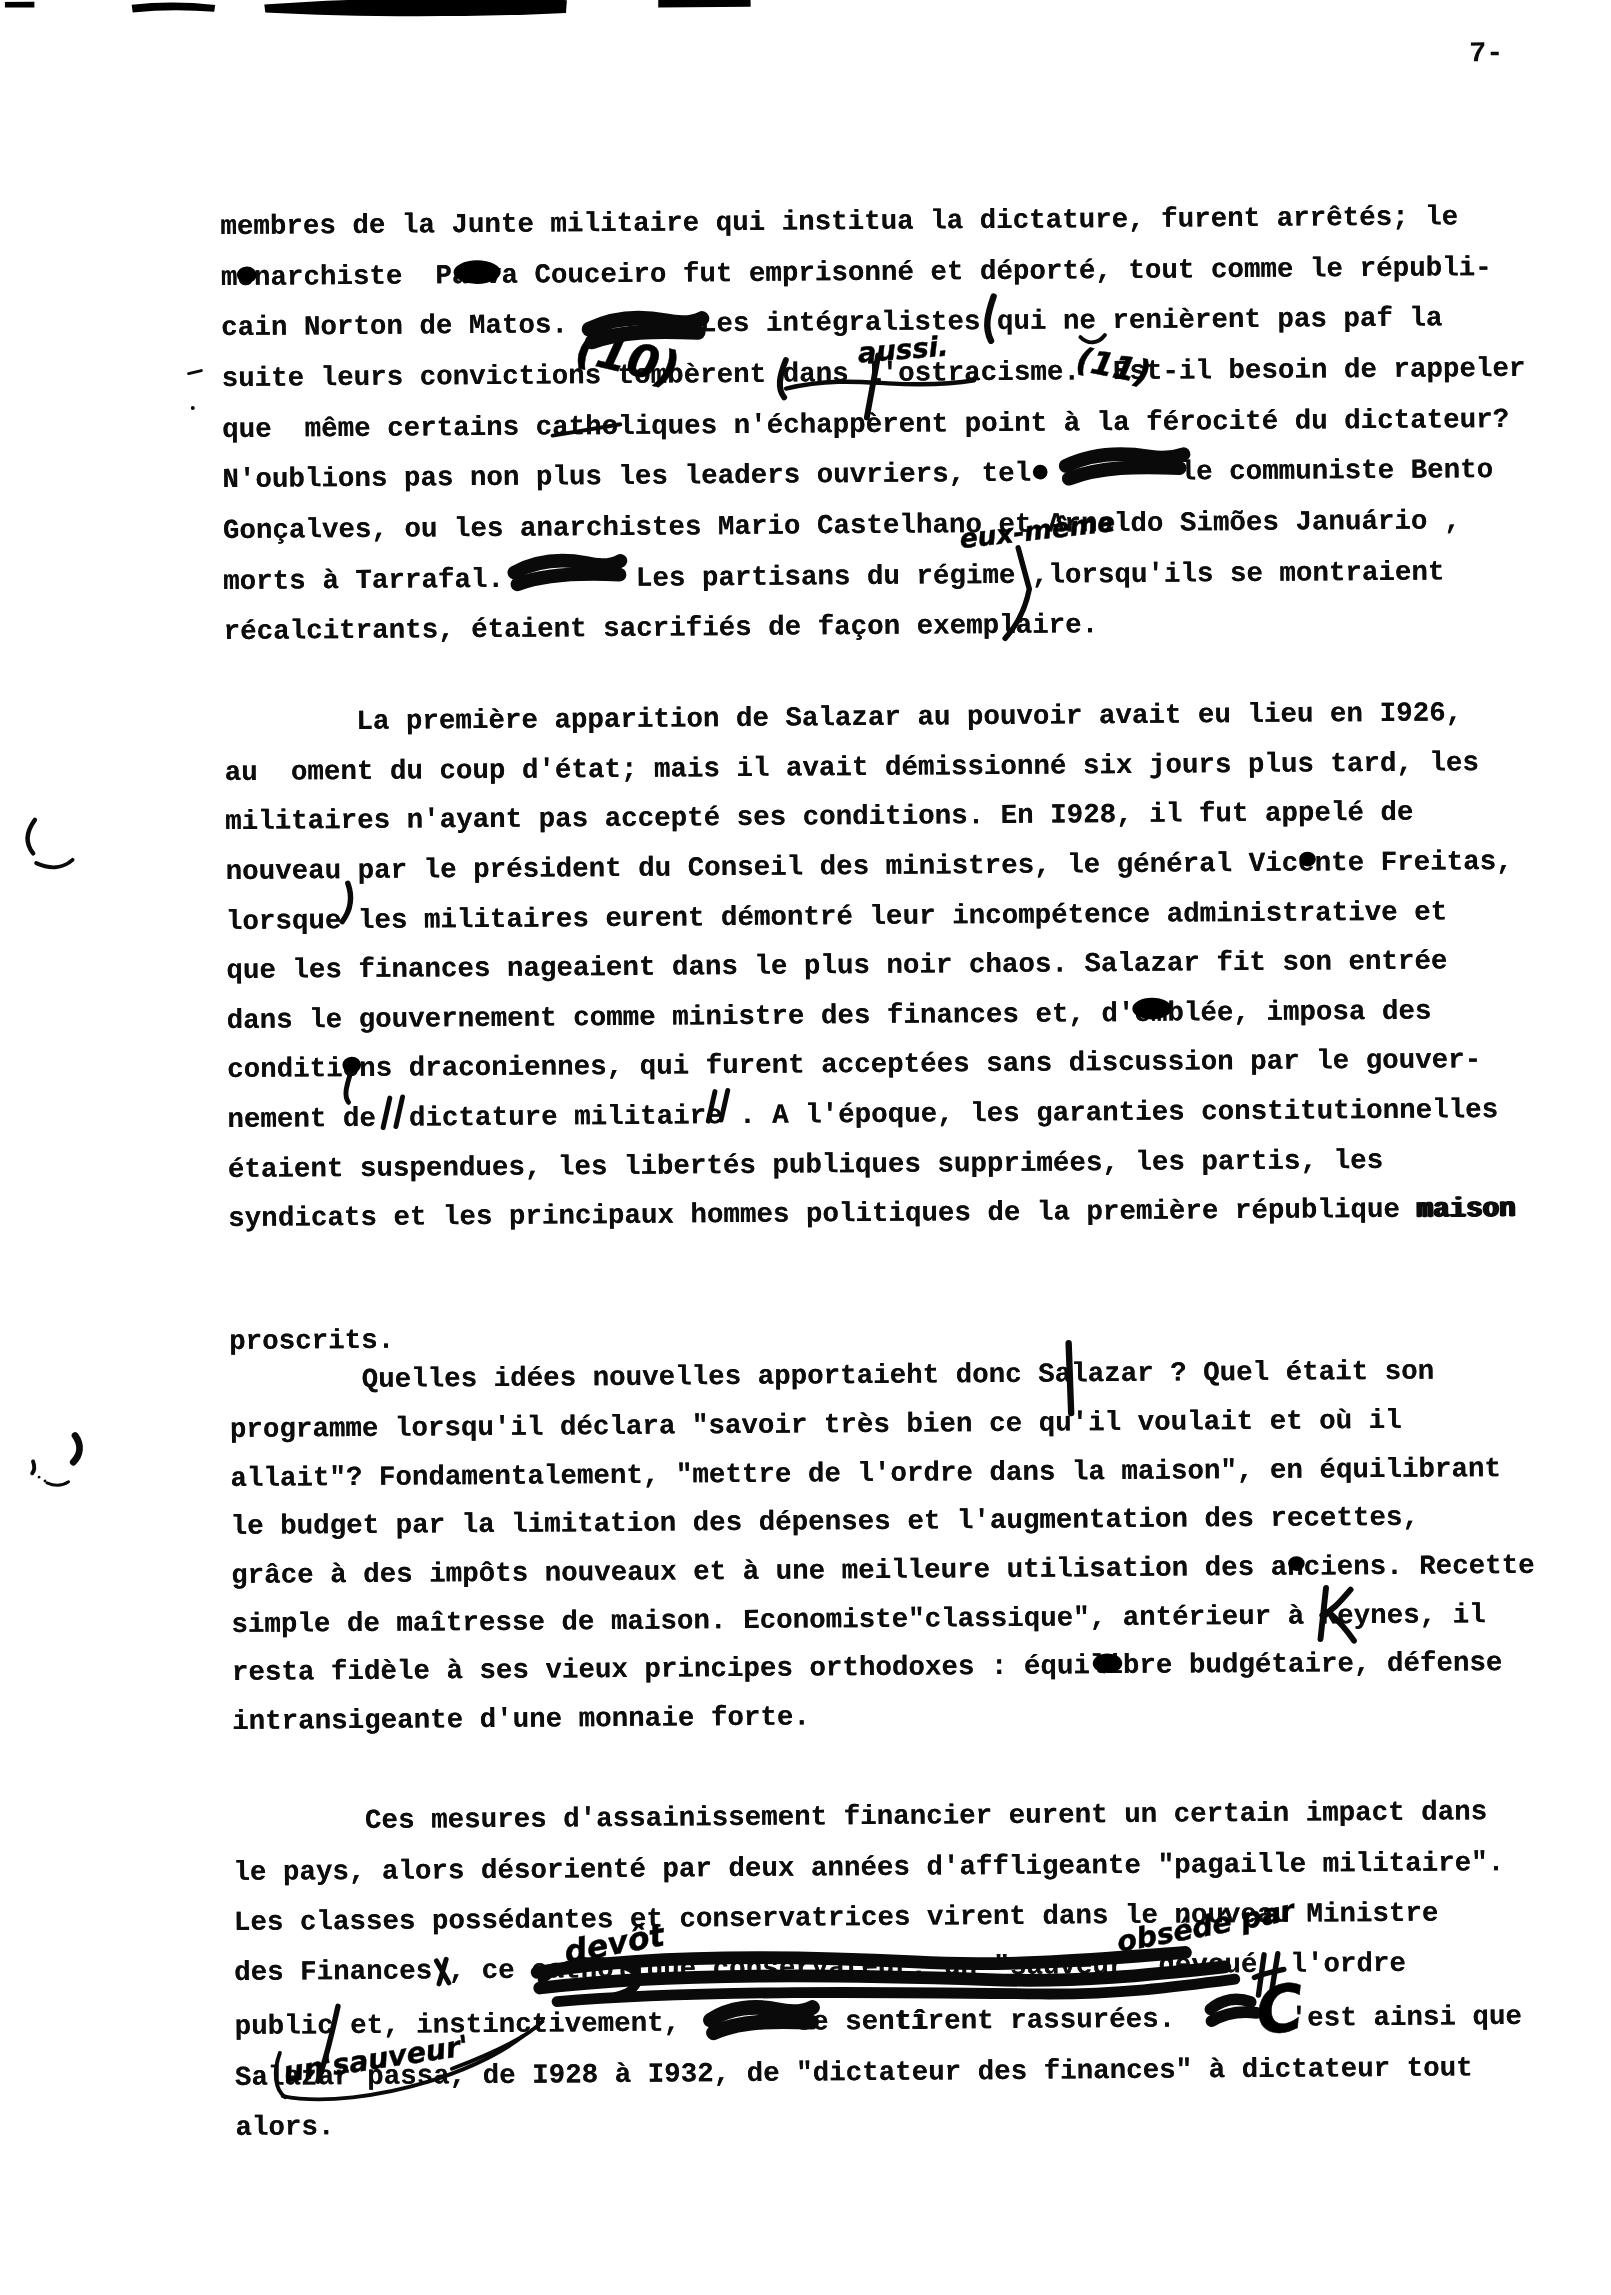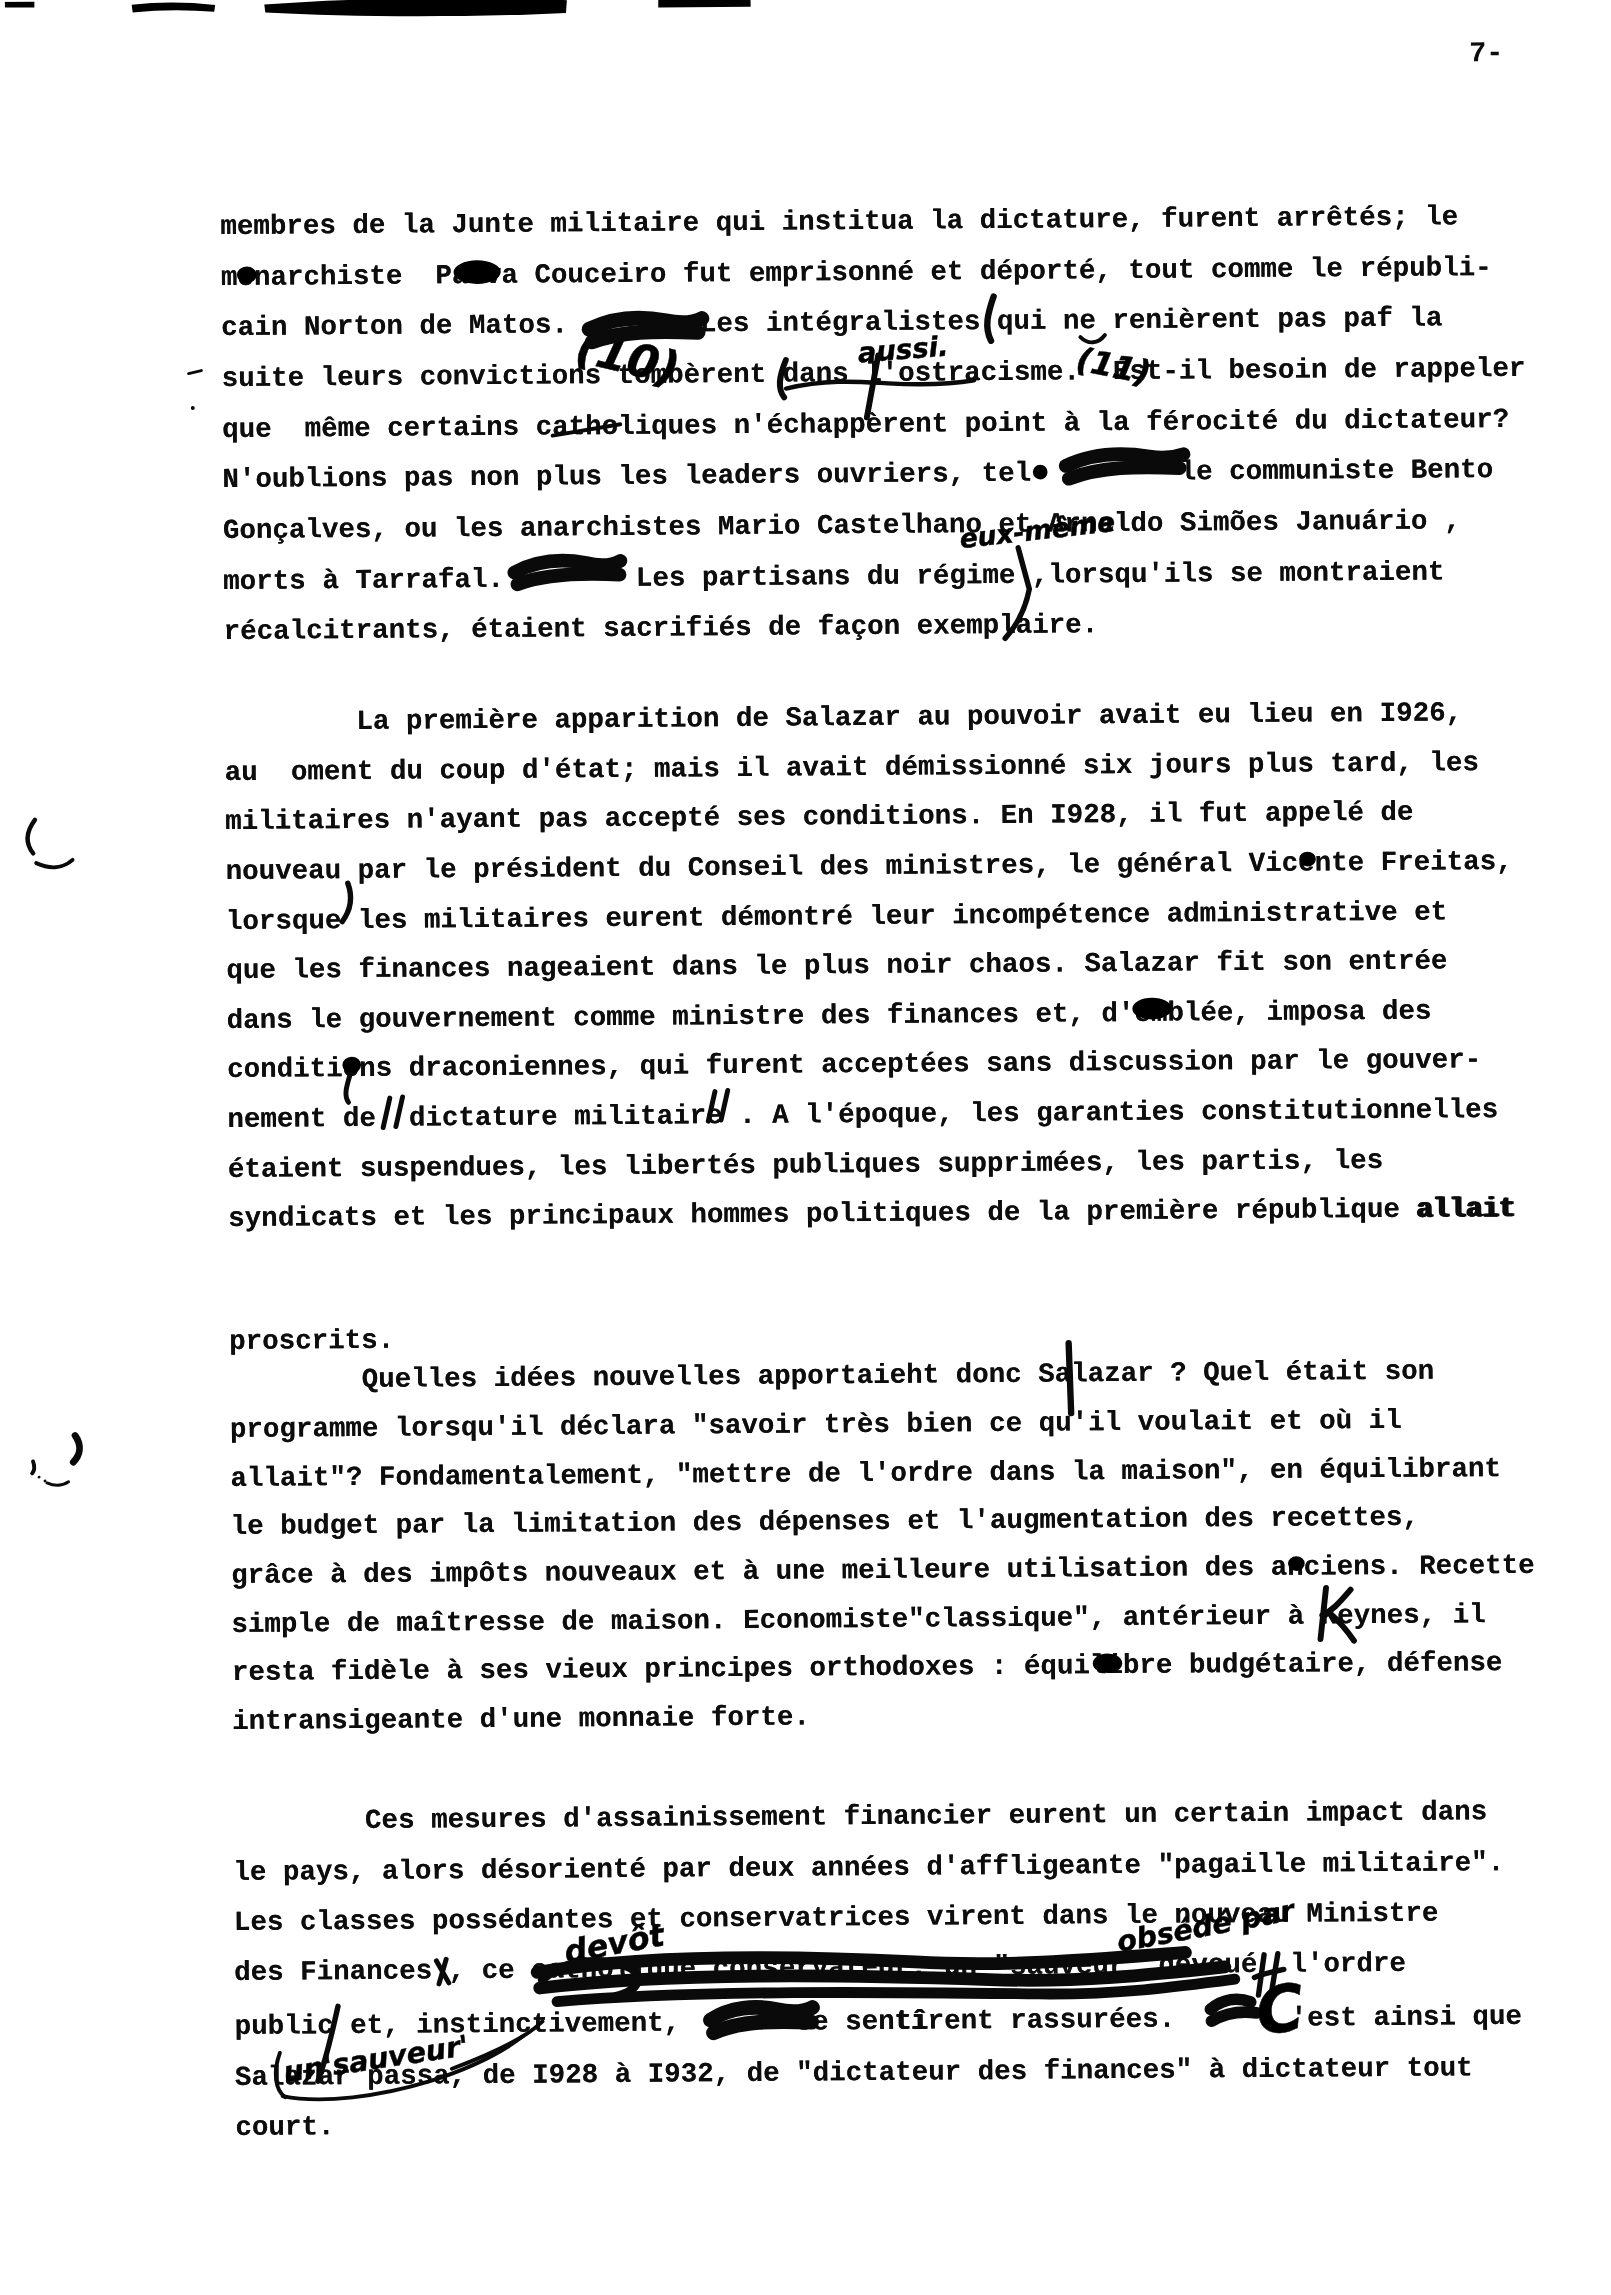--- a/index.html
+++ b/index.html
@@ -38,37 +38,37 @@
         <div class="line" style="top: 708px;"><span>        La première apparition de Salazar au pouvoir avait eu lieu en I926,</span></div>
         <div class="line" style="top: 758px;"><span>au  oment du coup d'état; mais il avait démissionné six jours plus tard, les</span></div>
         <div class="line" style="top: 807px;"><span>militaires n'ayant pas accepté ses conditions. En I928, il fut appelé de</span></div>
         <div class="line" style="top: 857px;"><span>nouveau par le président du Conseil des ministres, le général Vicente Freitas,</span></div>
         <div class="line" style="top: 907px;"><span>lorsque les militaires eurent démontré leur incompétence administrative et</span></div>
         <div class="line" style="top: 956px;"><span>que les finances nageaient dans le plus noir chaos. Salazar fit son entrée</span></div>
         <div class="line" style="top: 1006px;"><span>dans le gouvernement comme ministre des finances et, d'emblée, imposa des</span></div>
         <div class="line" style="top: 1055px;"><span>conditions draconiennes, qui furent acceptées sans discussion par le gouver-</span></div>
         <div class="line" style="top: 1105px;"><span>nement de  dictature militaire . A l'époque, les garanties constitutionnelles</span></div>
         <div class="line" style="top: 1155px;"><span>étaient suspendues, les libertés publiques supprimées, les partis, les</span></div>
-        <div class="line" style="top: 1204px;"><span>syndicats et les principaux hommes politiques de la première république </span><span class="seg-h2">allait</span></div>
+        <div class="line" style="top: 1204px;"><span>syndicats et les principaux hommes politiques de la première république </span><span class="seg-h2">maison</span></div>
         <div class="line" style="top: 1327px;"><span>proscrits.</span></div>
         <div class="line" style="top: 1366px;"><span>        Quelles idées nouvelles apportaieht donc Salazar ? Quel était son</span></div>
         <div class="line" style="top: 1415px;"><span>programme lorsqu'il déclara "savoir très bien ce qu'il voulait et où il</span></div>
         <div class="line" style="top: 1464px;"><span>allait"? Fondamentalement, "mettre de l'ordre dans la maison", en équilibrant</span></div>
         <div class="line" style="top: 1512px;"><span>le budget par la limitation des dépenses et l'augmentation des recettes,</span></div>
         <div class="line" style="top: 1561px;"><span>grâce à des impôts nouveaux et à une meilleure utilisation des anciens. Recette</span></div>
         <div class="line" style="top: 1610px;"><span>simple de maîtresse de maison. Economiste"classique", antérieur à Keynes, il</span></div>
         <div class="line" style="top: 1658px;"><span>resta fidèle à ses vieux principes orthodoxes : équilibre budgétaire, défense</span></div>
         <div class="line" style="top: 1707px;"><span>intransigeante d'une monnaie forte.</span></div>
         <div class="line" style="top: 1807px;"><span>        Ces mesures d'assainissement financier eurent un certain impact dans</span></div>
         <div class="line" style="top: 1858px;"><span>le pays, alors désorienté par deux années d'affligeante "pagaille militaire".</span></div>
         <div class="line" style="top: 1908px;"><span>Les classes possédantes et conservatrices virent dans le nouveau Ministre</span></div>
         <div class="line" style="top: 1958px;"><span>des Finances , ce </span><span class="seg-sc">catholique conservateur, un "sauveur" dévoué</span><span>  l'ordre</span></div>
         <div class="line" style="top: 2012px;"><span>public et, instinctivement,       se sen</span><span class="seg-h">tî</span><span>rent rassurées.       </span><span>'est ainsi que</span></div>
         <div class="line" style="top: 2063px;"><span>Salazar passa, de I928 à I932, de "dictateur des finances" à dictateur tout</span></div>
-        <div class="line" style="top: 2113px;"><span>court.</span></div>
+        <div class="line" style="top: 2113px;"><span>alors.</span></div>
       </div>
 
     <svg class="overlay" width="1612" height="2295" viewBox="0 0 3280 4672">
       <g stroke="#0a0a0a" fill="none" stroke-linecap="round" stroke-linejoin="round">
 
         <g stroke="none" fill="#000">
           <path d="M28,0 h60 v12 h-60 z"></path>
           <path d="M286,8 q84,-8 170,2 l-2,14 q-84,-8 -166,0 z"></path>
           <path d="M556,10 C760,-4 1000,-2 1172,6 L1170,32 C950,40 720,36 558,26 Z"></path>
           <path d="M1358,4 h188 v18 h-188 z"></path>

